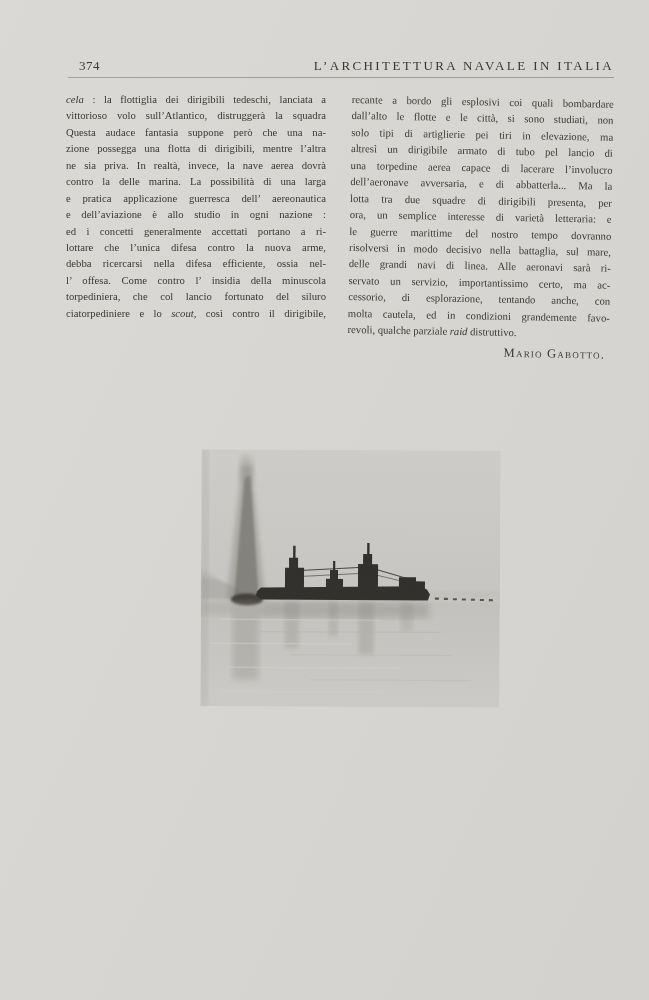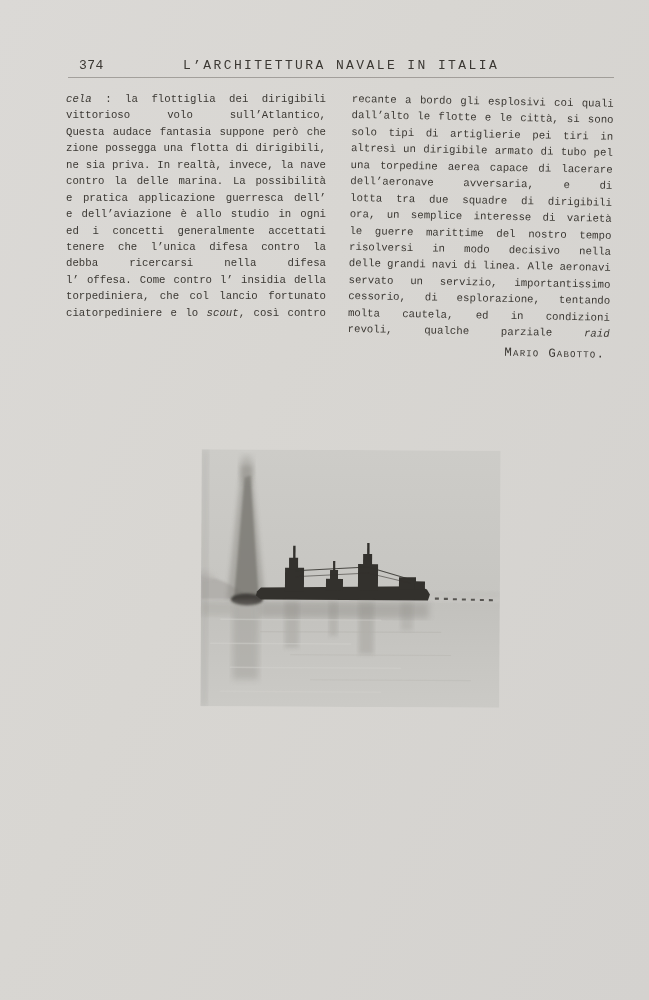--- a/index.html
+++ b/index.html
@@ -1,22 +1,22 @@
 <!DOCTYPE html>
 <html><head>
 <meta charset="utf-8">
 <style>
   html,body{margin:0;padding:0;background:#d8d6d2;}
   .page{
     position:relative;width:649px;height:1000px;overflow:hidden;
     background:linear-gradient(115deg,#dbd9d6 0%,#d8d6d2 40%,#d4d2cf 100%);
-    font-family:Liberation Mono, monospace;color:#3b3833;
+    font-family:Liberation Serif, serif;color:#3b3833;
   }
   .page-number{position:absolute;left:79px;top:58px;font-size:13px;letter-spacing:.5px;}
-  .header-title{position:absolute;left:68px;top:58px;width:546px;text-align:center;
+  .header-title{position:absolute;left:68px;top:58px;width:546px;text-align:right;
     font-size:13px;letter-spacing:2.4px;}
   .header-rule{position:absolute;left:68px;top:77px;width:546px;height:1px;
     background:rgba(74,68,62,.38);}
   .column{position:absolute;top:91px;}
   .col-left{left:66px;width:260px;}
   .col-right{left:352px;width:262px;transform:rotate(1.05deg);transform-origin:0 0;}
   .tline{font-size:10.7px;line-height:16.45px;height:16.45px;overflow:hidden;
     text-align:justify;text-align-last:justify;word-spacing:-.2px;}
   .col-right .tline:last-child{text-align-last:left;}
   .tline i{font-style:italic;}
@@ -40,21 +40,21 @@
   <div class="column col-left">
       <div class="tline"><i>cela</i> : la flottiglia dei dirigibili tedeschi, lanciata a</div>
       <div class="tline">vittorioso volo sull’Atlantico, distruggerà la squadra</div>
       <div class="tline">Questa audace fantasia suppone però che una na-</div>
       <div class="tline">zione possegga una flotta di dirigibili, mentre l’altra</div>
       <div class="tline">ne sia priva. In realtà, invece, la nave aerea dovrà</div>
       <div class="tline">contro la delle marina. La possibilità di una larga</div>
       <div class="tline">e pratica applicazione guerresca dell’ aereonautica</div>
       <div class="tline">e dell’aviazione è allo studio in ogni nazione :</div>
       <div class="tline">ed i concetti generalmente accettati portano a ri-</div>
-      <div class="tline">tenere che l’unica difesa contro la nuova arme,</div>
+      <div class="tline">lottare che l’unica difesa contro la nuova arme,</div>
       <div class="tline">debba ricercarsi nella difesa efficiente, ossia nel-</div>
       <div class="tline">l’ offesa. Come contro l’ insidia della minuscola</div>
       <div class="tline">torpediniera, che col lancio fortunato del siluro</div>
       <div class="tline">ciatorpediniere e lo <i>scout</i>, così contro il dirigibile,</div>
     </div>
 
   <div class="column col-right">
     <div>
         <div class="tline">recante a bordo gli esplosivi coi quali bombardare</div>
         <div class="tline">dall’alto le flotte e le città, si sono studiati, non</div>

